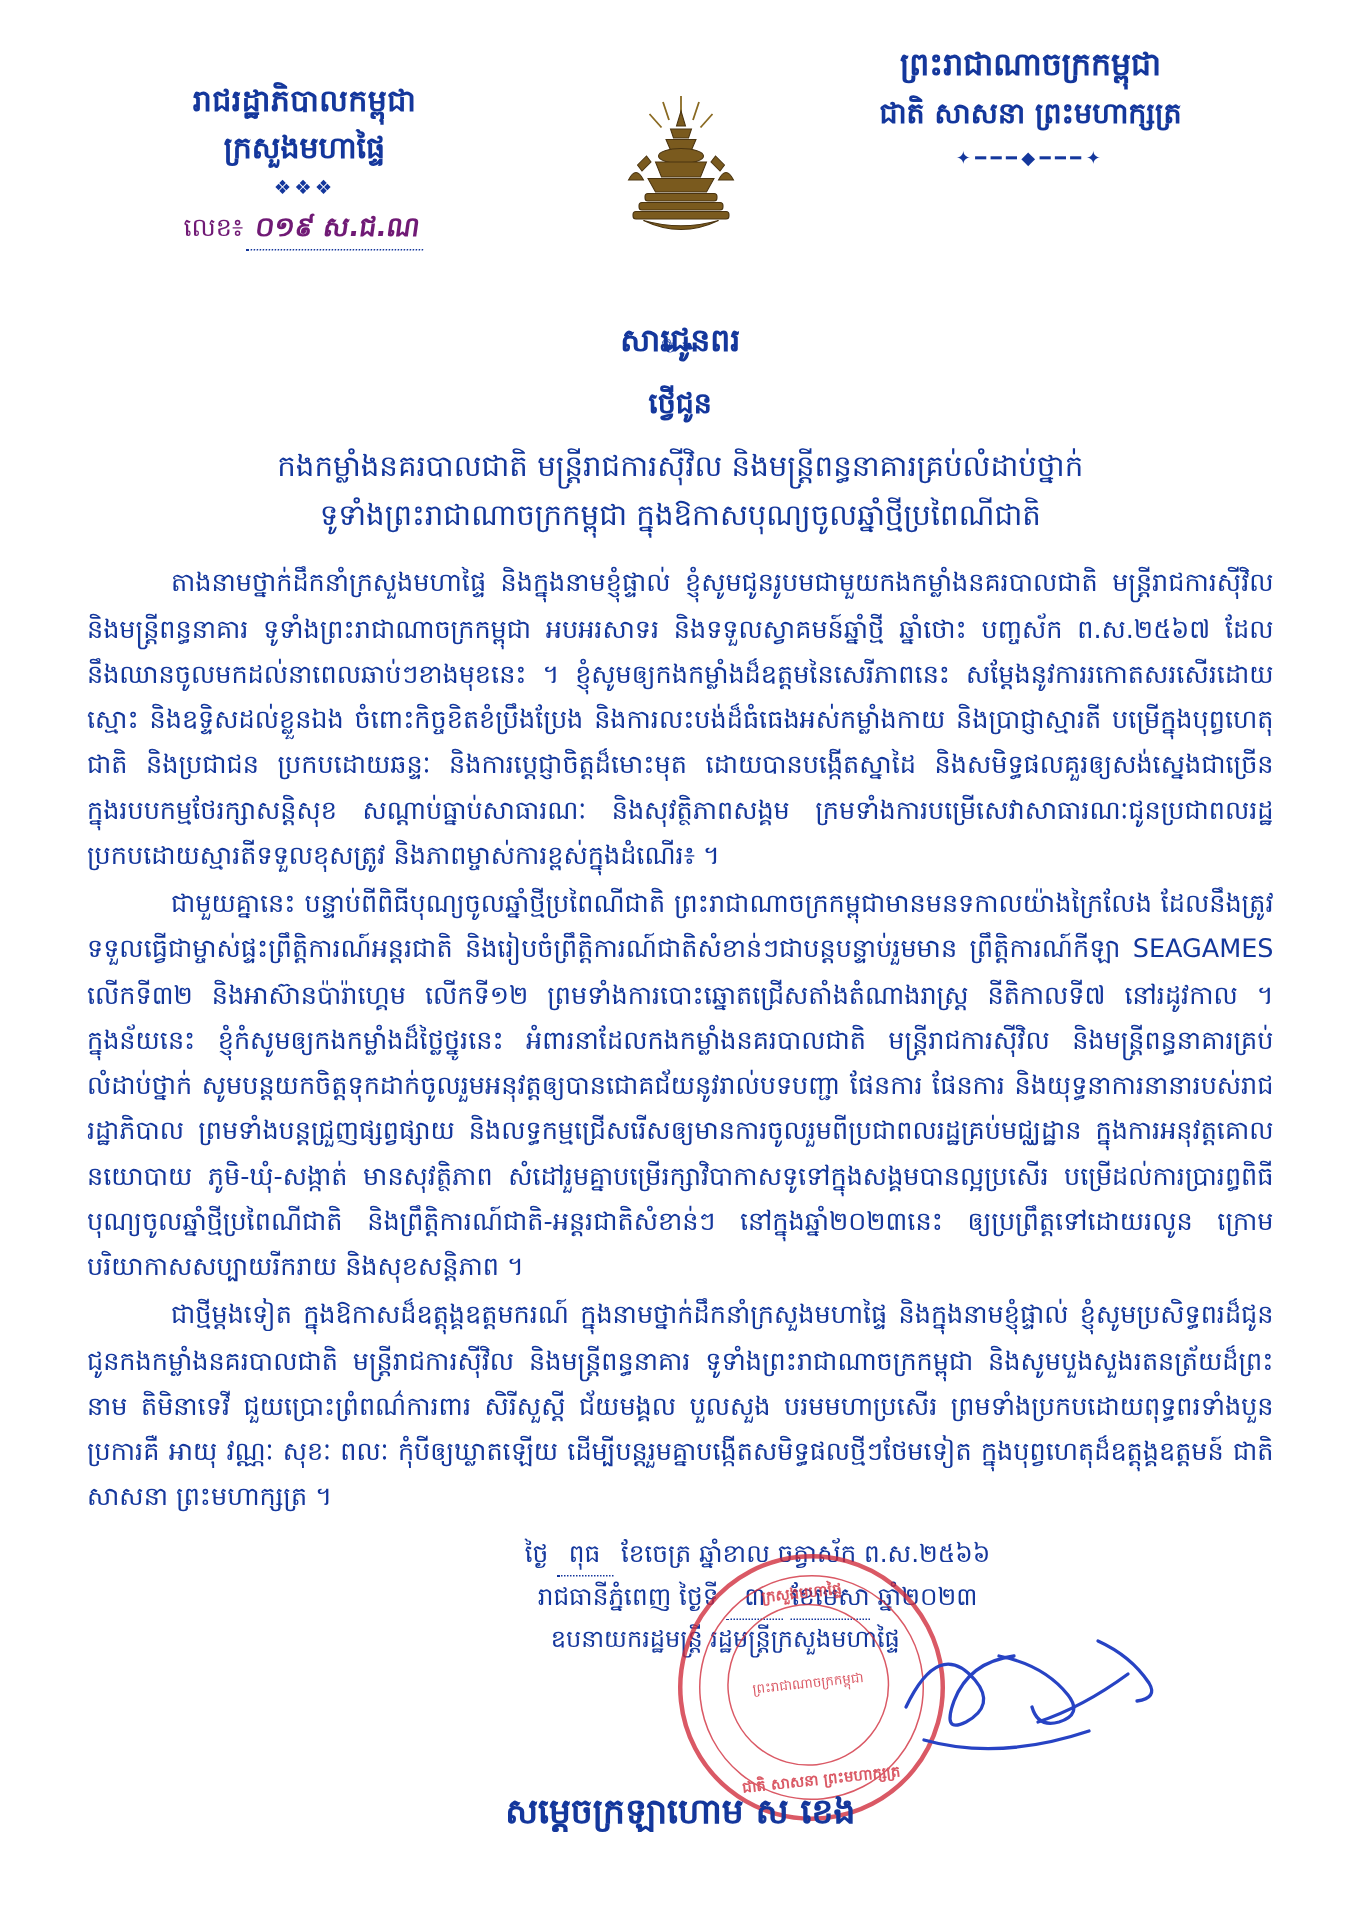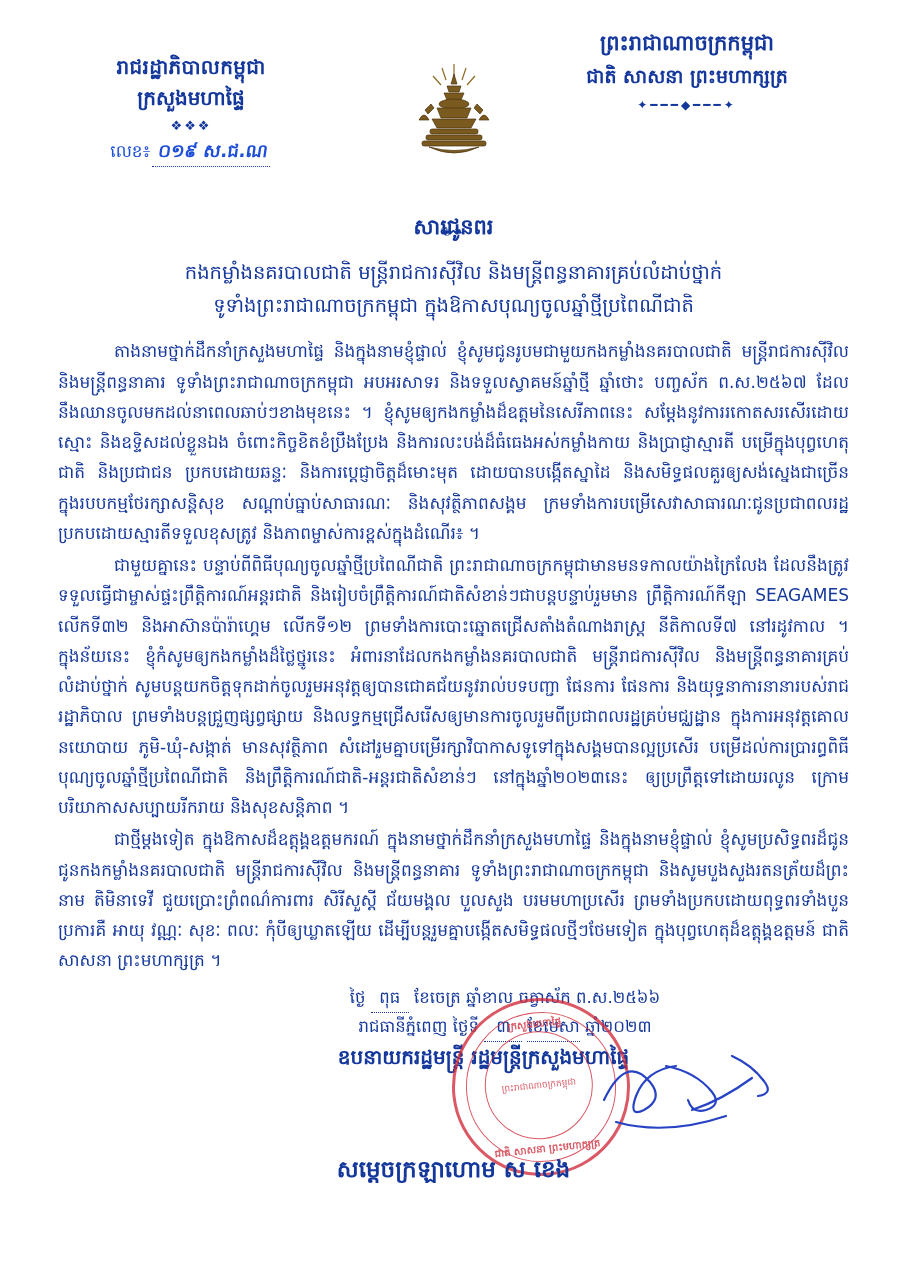--- a/index.html
+++ b/index.html
@@ -25,21 +25,21 @@
     background: #fff;
   }
 
   
   .header {
     position: relative;
     height: 250px;
   }
   .hdr-left {
     position: absolute;
-    left: 56px;
+    left: 68px;
     top: 52px;
     width: 270px;
     text-align: center;
     color: #15379b;
   }
   .hdr-left .line1 {
     font-size: 20px;
     font-weight: bold;
     letter-spacing: 0.3px;
     line-height: 1.5;
@@ -53,21 +53,21 @@
   }
   .hdr-left .orn {
     margin: 4px auto 2px auto;
     font-size: 13px;
     color: #14379c;
     letter-spacing: 2px;
   }
   .hdr-left .numline {
     margin-top: 6px;
     font-size: 17px;
-    color: #1d4ed8;
+    color: #701a75;
     display: flex;
     justify-content: center;
     align-items: baseline;
     gap: 4px;
   }
   .hdr-left .numline .num {
     font-size: 18px;
     font-weight: bold;
     border-bottom: 1px dotted #14379c;
     padding: 0 4px;
@@ -178,22 +178,22 @@
   .sig .dateline .blank {
     display: inline-block;
     min-width: 38px;
     border-bottom: 1px dotted #14379c;
     text-align: center;
   }
   .sig .role {
     text-align: center;
     padding-left: 60px;
     margin-top: 2px;
-    font-size: 20px;
-    font-weight: bold;
+    font-size: 16px;
+    font-weight: normal;
   }
   .sig .name {
     position: absolute;
     left: 0; right: 0;
     bottom: 6px;
     text-align: center;
     font-size: 23px;
     font-weight: bold;
   }
 
@@ -312,20 +312,21 @@
       <div class="l1">ព្រះរាជាណាចក្រកម្ពុជា</div>
       <div class="l2">ជាតិ សាសនា ព្រះមហាក្សត្រ</div>
       <div class="orn2">✦━━━◆━━━✦</div>
     </div>
 
     <div class="sarachor">សារជូនពរ</div>
     <div class="sarachor-orn">❦❧</div>
   </div>
 
   <div class="titleblock">
+    <div class="to">ថ្វើជូន</div>
     <div class="t1">កងកម្លាំងនគរបាលជាតិ មន្ត្រីរាជការស៊ីវិល និងមន្ត្រីពន្ធនាគារគ្រប់លំដាប់ថ្នាក់</div>
     <div class="t2">ទូទាំងព្រះរាជាណាចក្រកម្ពុជា ក្នុងឱកាសបុណ្យចូលឆ្នាំថ្មីប្រពៃណីជាតិ</div>
   </div>
 
   <div class="body">
     <p>តាងនាមថ្នាក់ដឹកនាំក្រសួងមហាផ្ទៃ និងក្នុងនាមខ្ញុំផ្ទាល់ ខ្ញុំសូមជូនរូបមជាមួយកងកម្លាំងនគរបាលជាតិ មន្ត្រីរាជការស៊ីវិល និងមន្ត្រីពន្ធនាគារ ទូទាំងព្រះរាជាណាចក្រកម្ពុជា អបអរសាទរ និងទទួលស្វាគមន៍ឆ្នាំថ្មី ឆ្នាំថោះ បញ្ចស័ក ព.ស.២៥៦៧ ដែលនឹងឈានចូលមកដល់នាពេលឆាប់ៗខាងមុខនេះ ។ ខ្ញុំសូមឲ្យកងកម្លាំងដ៏ឧត្តមនៃសេរីភាពនេះ សម្តែងនូវការរកោតសរសើរដោយស្មោះ និងឧទ្ទិសដល់ខ្លួនឯង ចំពោះកិច្ចខិតខំប្រឹងប្រែង និងការលះបង់ដ៏ធំធេងអស់កម្លាំងកាយ និងប្រាជ្ញាស្មារតី បម្រើក្នុងបុព្វហេតុជាតិ និងប្រជាជន ប្រកបដោយឆន្ទៈ និងការប្តេជ្ញាចិត្តដ៏មោះមុត ដោយបានបង្កើតស្នាដៃ និងសមិទ្ធផលគួរឲ្យសង់ស្នេងជាច្រើន ក្នុងរបបកម្មថែរក្សាសន្តិសុខ សណ្តាប់ធ្នាប់សាធារណៈ និងសុវត្ថិភាពសង្គម ក្រមទាំងការបម្រើសេវាសាធារណៈជូនប្រជាពលរដ្ឋ ប្រកបដោយស្មារតីទទួលខុសត្រូវ និងភាពម្ចាស់ការខ្ពស់ក្នុងដំណើរ៖ ។</p>
     <p>ជាមួយគ្នានេះ បន្ទាប់ពីពិធីបុណ្យចូលឆ្នាំថ្មីប្រពៃណីជាតិ ព្រះរាជាណាចក្រកម្ពុជាមានមនទកាលយ៉ាងក្រៃលែង ដែលនឹងត្រូវទទួលធ្វើជាម្ចាស់ផ្ទះព្រឹត្តិការណ៍អន្តរជាតិ និងរៀបចំព្រឹត្តិការណ៍ជាតិសំខាន់ៗជាបន្តបន្ទាប់រួមមាន ព្រឹត្តិការណ៍កីឡា SEAGAMES លើកទី៣២ និងអាស៊ានប៉ារ៉ាហ្គេម លើកទី១២ ព្រមទាំងការបោះឆ្នោតជ្រើសតាំងតំណាងរាស្រ្ត នីតិកាលទី៧ នៅរដូវកាល ។ ក្នុងន័យនេះ ខ្ញុំកំសូមឲ្យកងកម្លាំងដ៏ថ្លៃថ្នូរនេះ អំពារនាដែលកងកម្លាំងនគរបាលជាតិ មន្ត្រីរាជការស៊ីវិល និងមន្ត្រីពន្ធនាគារគ្រប់លំដាប់ថ្នាក់ សូមបន្តយកចិត្តទុកដាក់ចូលរួមអនុវត្តឲ្យបានជោគជ័យនូវរាល់បទបញ្ជា ផែនការ ផែនការ និងយុទ្ធនាការនានារបស់រាជរដ្ឋាភិបាល ព្រមទាំងបន្តជ្រួញផ្សព្វផ្សាយ និងលទ្ធកម្មជ្រើសរើសឲ្យមានការចូលរួមពីប្រជាពលរដ្ឋគ្រប់មជ្ឈដ្ឋាន ក្នុងការអនុវត្តគោលនយោបាយ ភូមិ-ឃុំ-សង្កាត់ មានសុវត្ថិភាព សំដៅរួមគ្នាបម្រើរក្សាវិបាកាសទូទៅក្នុងសង្គមបានល្អប្រសើរ បម្រើដល់ការប្រារព្ធពិធីបុណ្យចូលឆ្នាំថ្មីប្រពៃណីជាតិ និងព្រឹត្តិការណ៍ជាតិ-អន្តរជាតិសំខាន់ៗ នៅក្នុងឆ្នាំ២០២៣នេះ ឲ្យប្រព្រឹត្តទៅដោយរលូន ក្រោមបរិយាកាសសប្បាយរីករាយ និងសុខសន្តិភាព ។</p>
     <p>ជាថ្មីម្តងទៀត ក្នុងឱកាសដ៏ឧត្តុង្គឧត្តមករណ៍ ក្នុងនាមថ្នាក់ដឹកនាំក្រសួងមហាផ្ទៃ និងក្នុងនាមខ្ញុំផ្ទាល់ ខ្ញុំសូមប្រសិទ្ធពរដ៏ជូន ជូនកងកម្លាំងនគរបាលជាតិ មន្ត្រីរាជការស៊ីវិល និងមន្ត្រីពន្ធនាគារ ទូទាំងព្រះរាជាណាចក្រកម្ពុជា និងសូមបួងសួងរតនត្រ័យដ៏ព្រះនាម តិមិនាទេវី ជួយប្រោះព្រំពណ៌ការពារ សិរីសួស្តី ជ័យមង្គល បួលសួង បរមមហាប្រសើរ ព្រមទាំងប្រកបដោយពុទ្ធពរទាំងបួនប្រការគឺ អាយុ វណ្ណៈ សុខៈ ពលៈ កុំបីឲ្យឃ្លាតឡើយ ដើម្បីបន្តរួមគ្នាបង្កើតសមិទ្ធផលថ្មីៗថែមទៀត ក្នុងបុព្វហេតុដ៏ឧត្តុង្គឧត្តមន៍ ជាតិ សាសនា ព្រះមហាក្សត្រ ។</p>
   </div>
 

